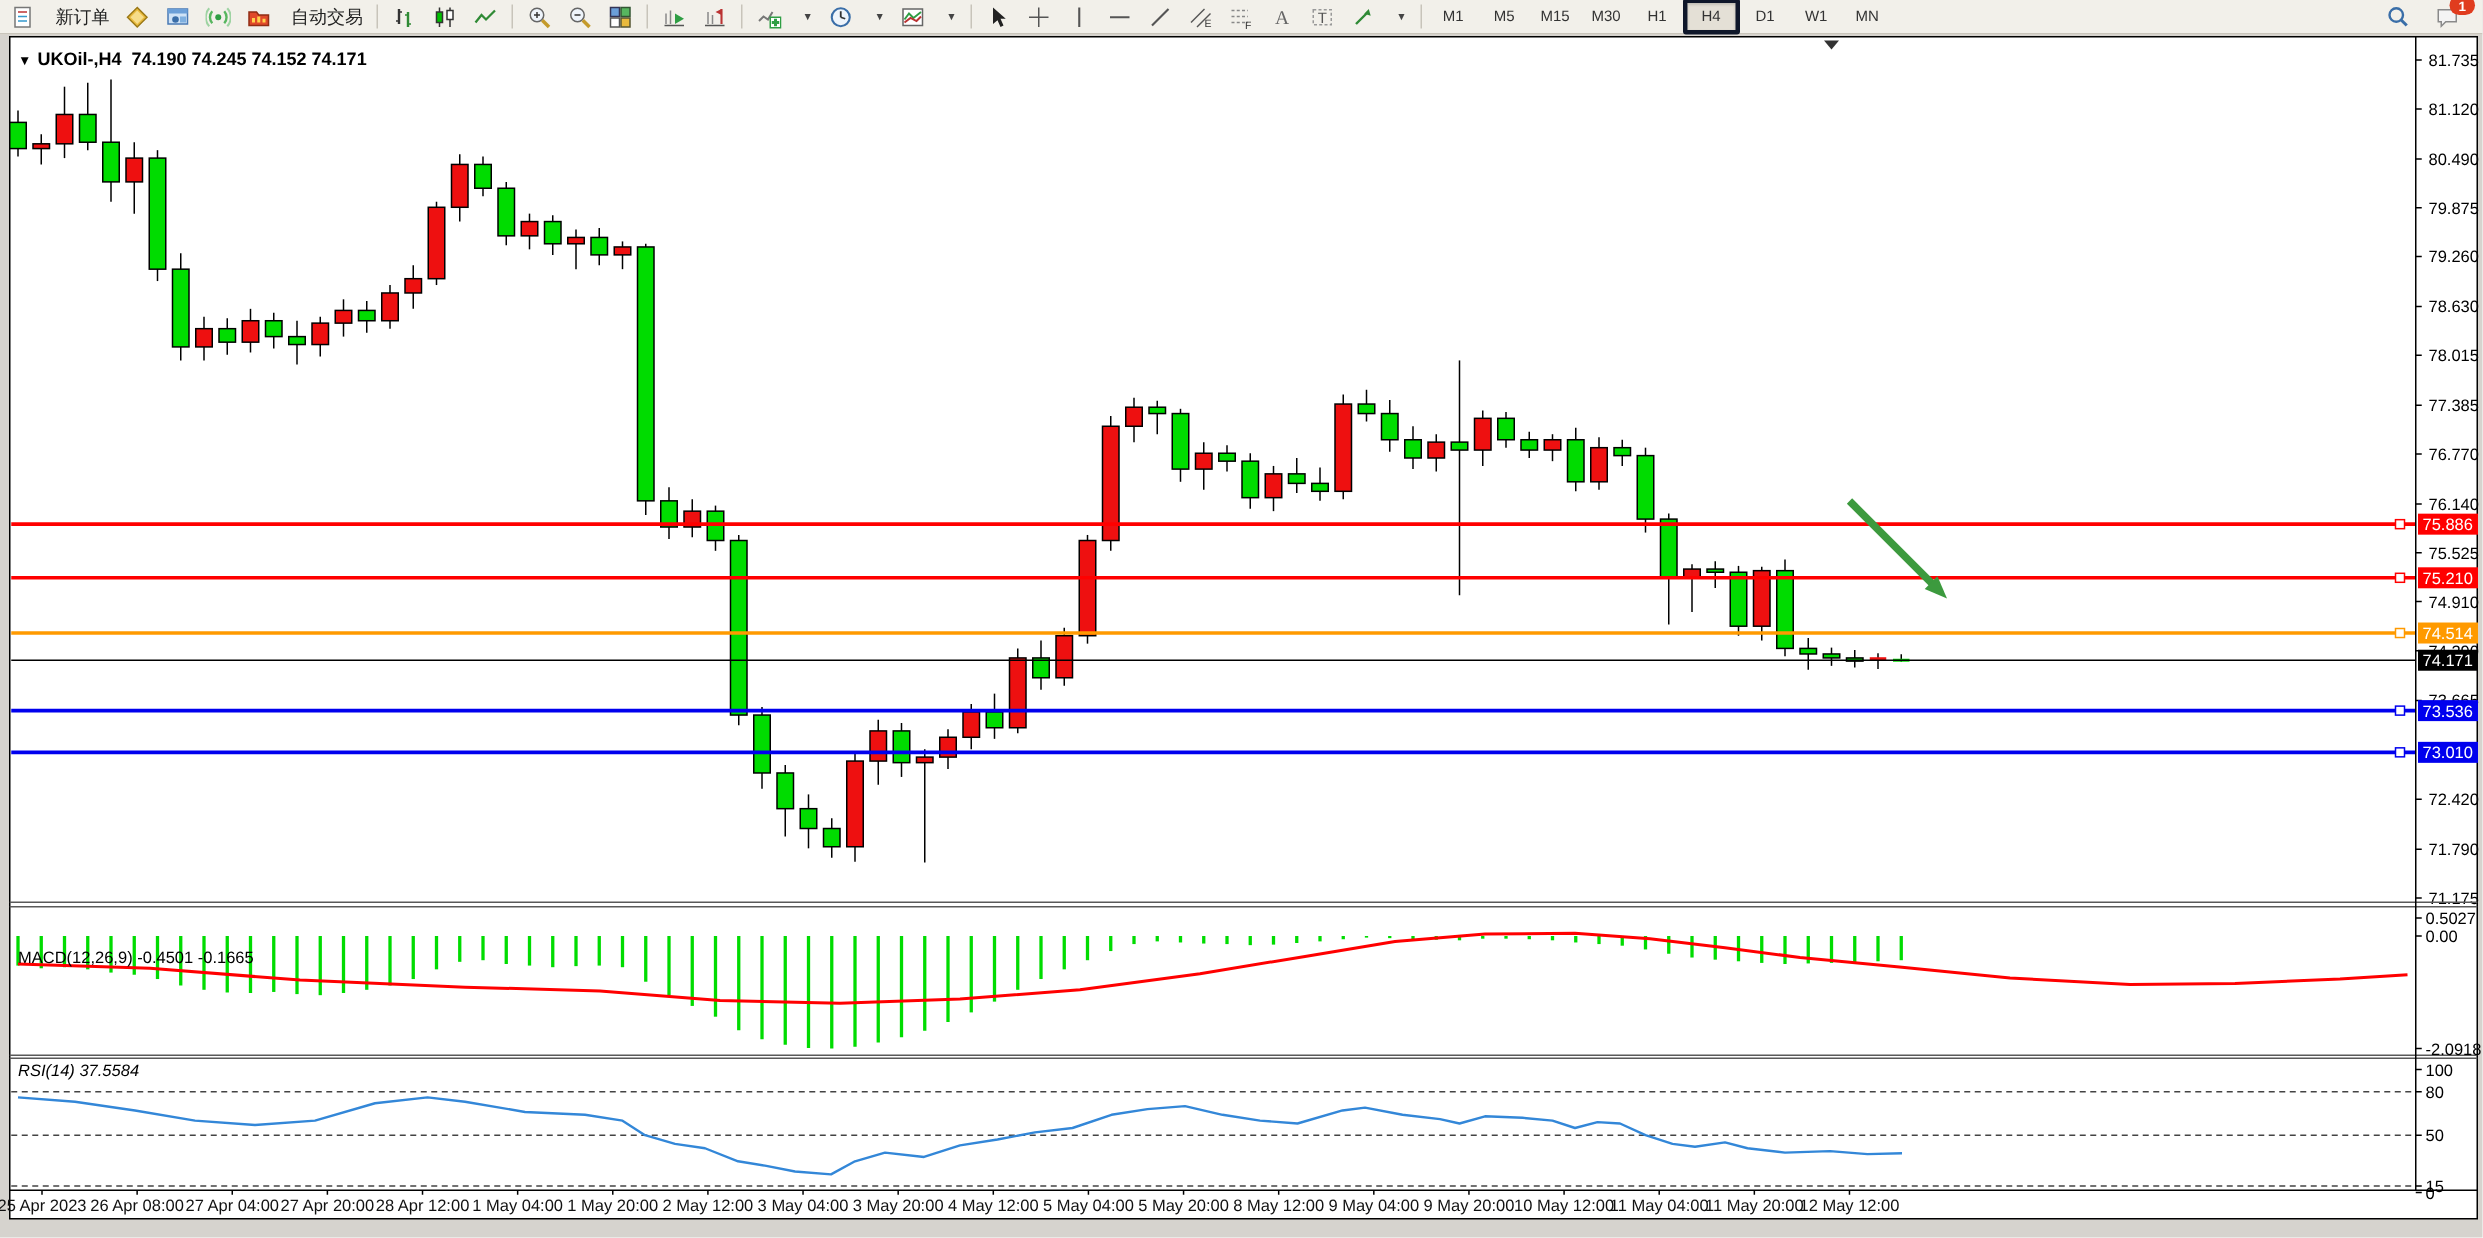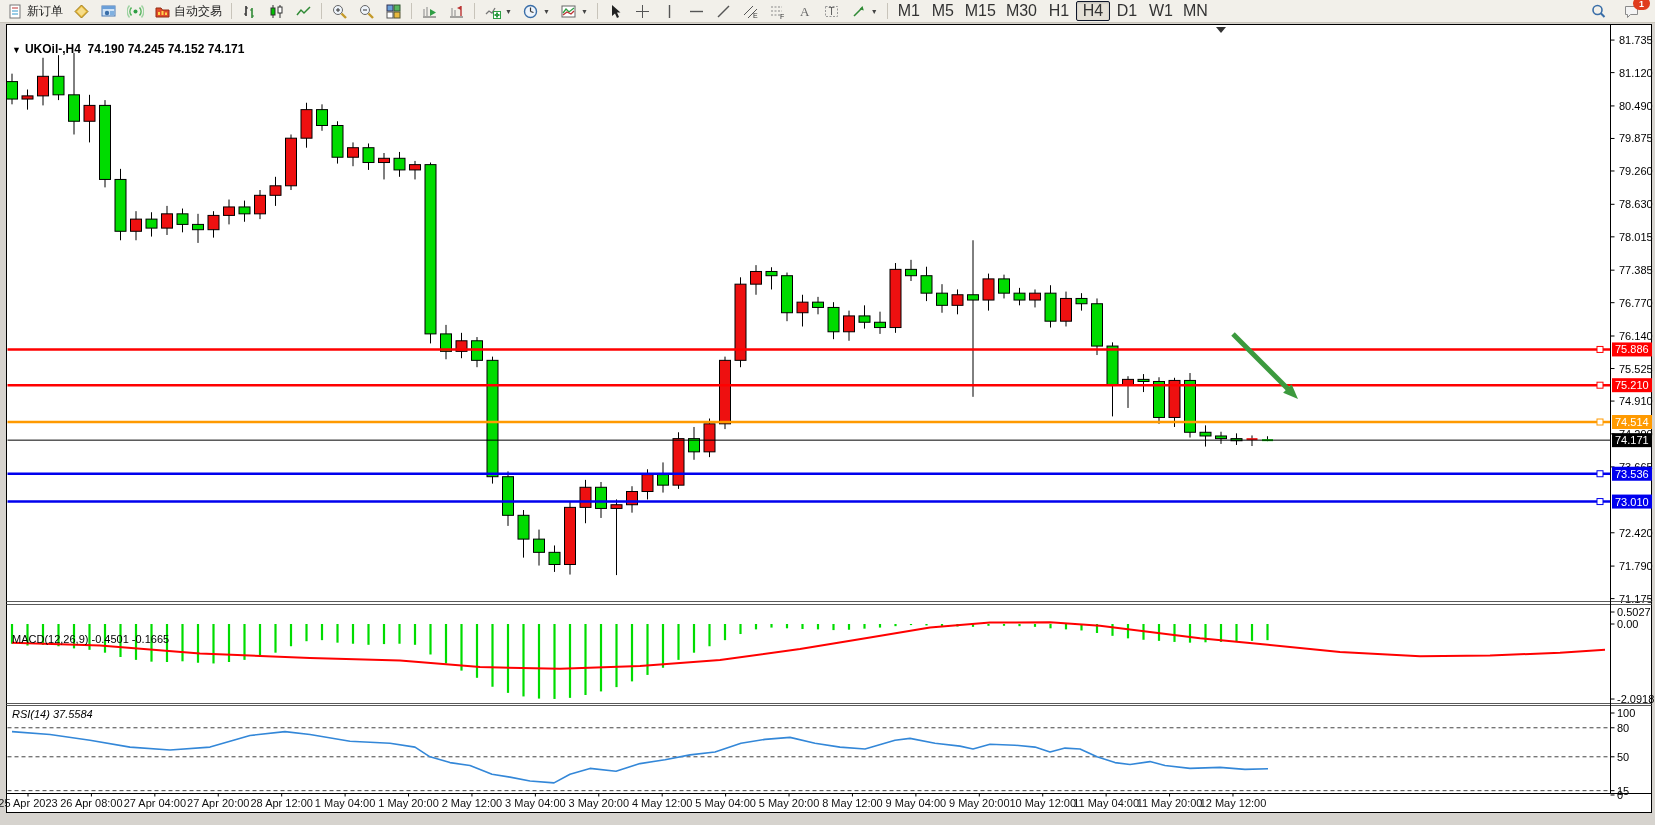--- a/index.html
+++ b/index.html
@@ -10,43 +10,43 @@
     -webkit-font-smoothing:antialiased;
   }
   
   .toolbar{
     position:absolute;left:0;top:0;width:1655px;height:23px;
     background:#f2f0ea;border-bottom:1px solid #c9c5bb;
     display:flex;align-items:center;padding:0 2px;box-sizing:border-box;
     font-size:12px;color:#222;
   }
   .tb-btn{
-    height:20px;display:flex;align-items:center;gap:3px;
+    height:20px;display:flex;align-items:center;gap:13px;
     padding:0 4px;border:1px solid transparent;border-radius:2px;
     cursor:default;white-space:nowrap;
   }
   .tb-sep{width:7px;height:20px;margin:0 1px;position:relative;}
   .tb-sep:before{content:"";position:absolute;left:3px;top:2px;bottom:2px;width:1px;background:#c8c4ba;}
   .tb-ico{width:17px;height:17px;display:inline-block;}
   .tb-ico svg{display:block;}
   .dd{font-size:7px;color:#444;margin-left:1px;}
   .tf-btn{
     height:18px;min-width:24px;display:flex;align-items:center;justify-content:center;
-    padding:0 4px;font-size:16px;color:#333;border:1px solid transparent;border-radius:2px;
+    padding:0 4px;font-size:10px;color:#333;border:1px solid transparent;border-radius:2px;
   }
-  .tf-btn.active{background:#e4e0d6;border:1px solid #0f172a;box-shadow:inset 0 1px 2px rgba(0,0,0,.18);}
+  .tf-btn.active{background:#e4e0d6;border:3px solid #0f172a;box-shadow:inset 0 1px 2px rgba(0,0,0,.18);}
   .tb-right{margin-left:auto;display:flex;align-items:center;gap:6px;padding-right:8px;}
   .badge{
     position:absolute;top:-4px;right:-6px;min-width:13px;height:13px;border-radius:8px;
     background:#e03c1e;color:#fff;font-size:9px;font-weight:bold;
     display:flex;align-items:center;justify-content:center;padding:0 2px;
   }
   
   .overlay{position:absolute;z-index:5;}
-  .chart-title{left:12px;top:42px;font-size:12px;font-weight:bold;color:#000;}
+  .chart-title{left:12px;top:32px;font-size:12px;font-weight:bold;color:#000;}
   .chart-title .tri{font-size:9px;margin-right:4px;}
   .pane-label{font-size:11px;color:#000;}
   #svgwrap{position:absolute;left:0;top:0;width:1375px;height:825px;z-index:1;}
 </style>
 </head>
 <body>
 
 <div class="toolbar">
 
   <div class="tb-btn">

